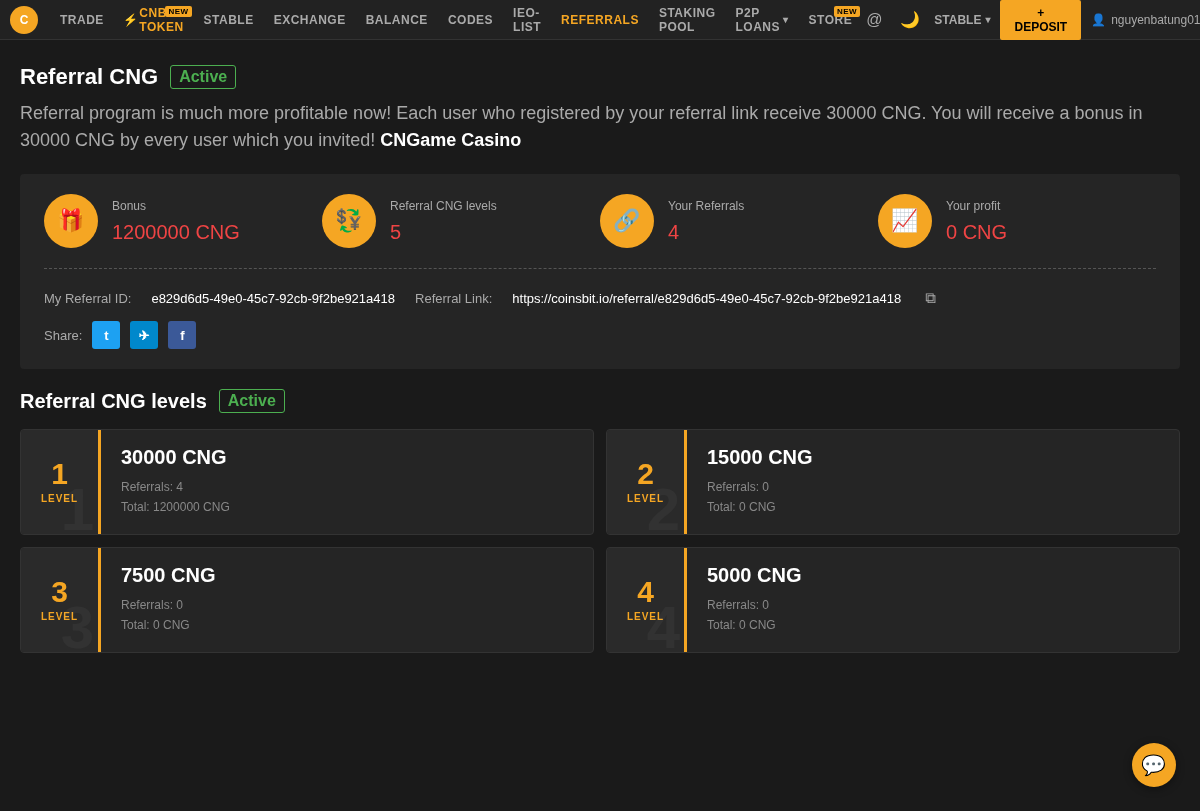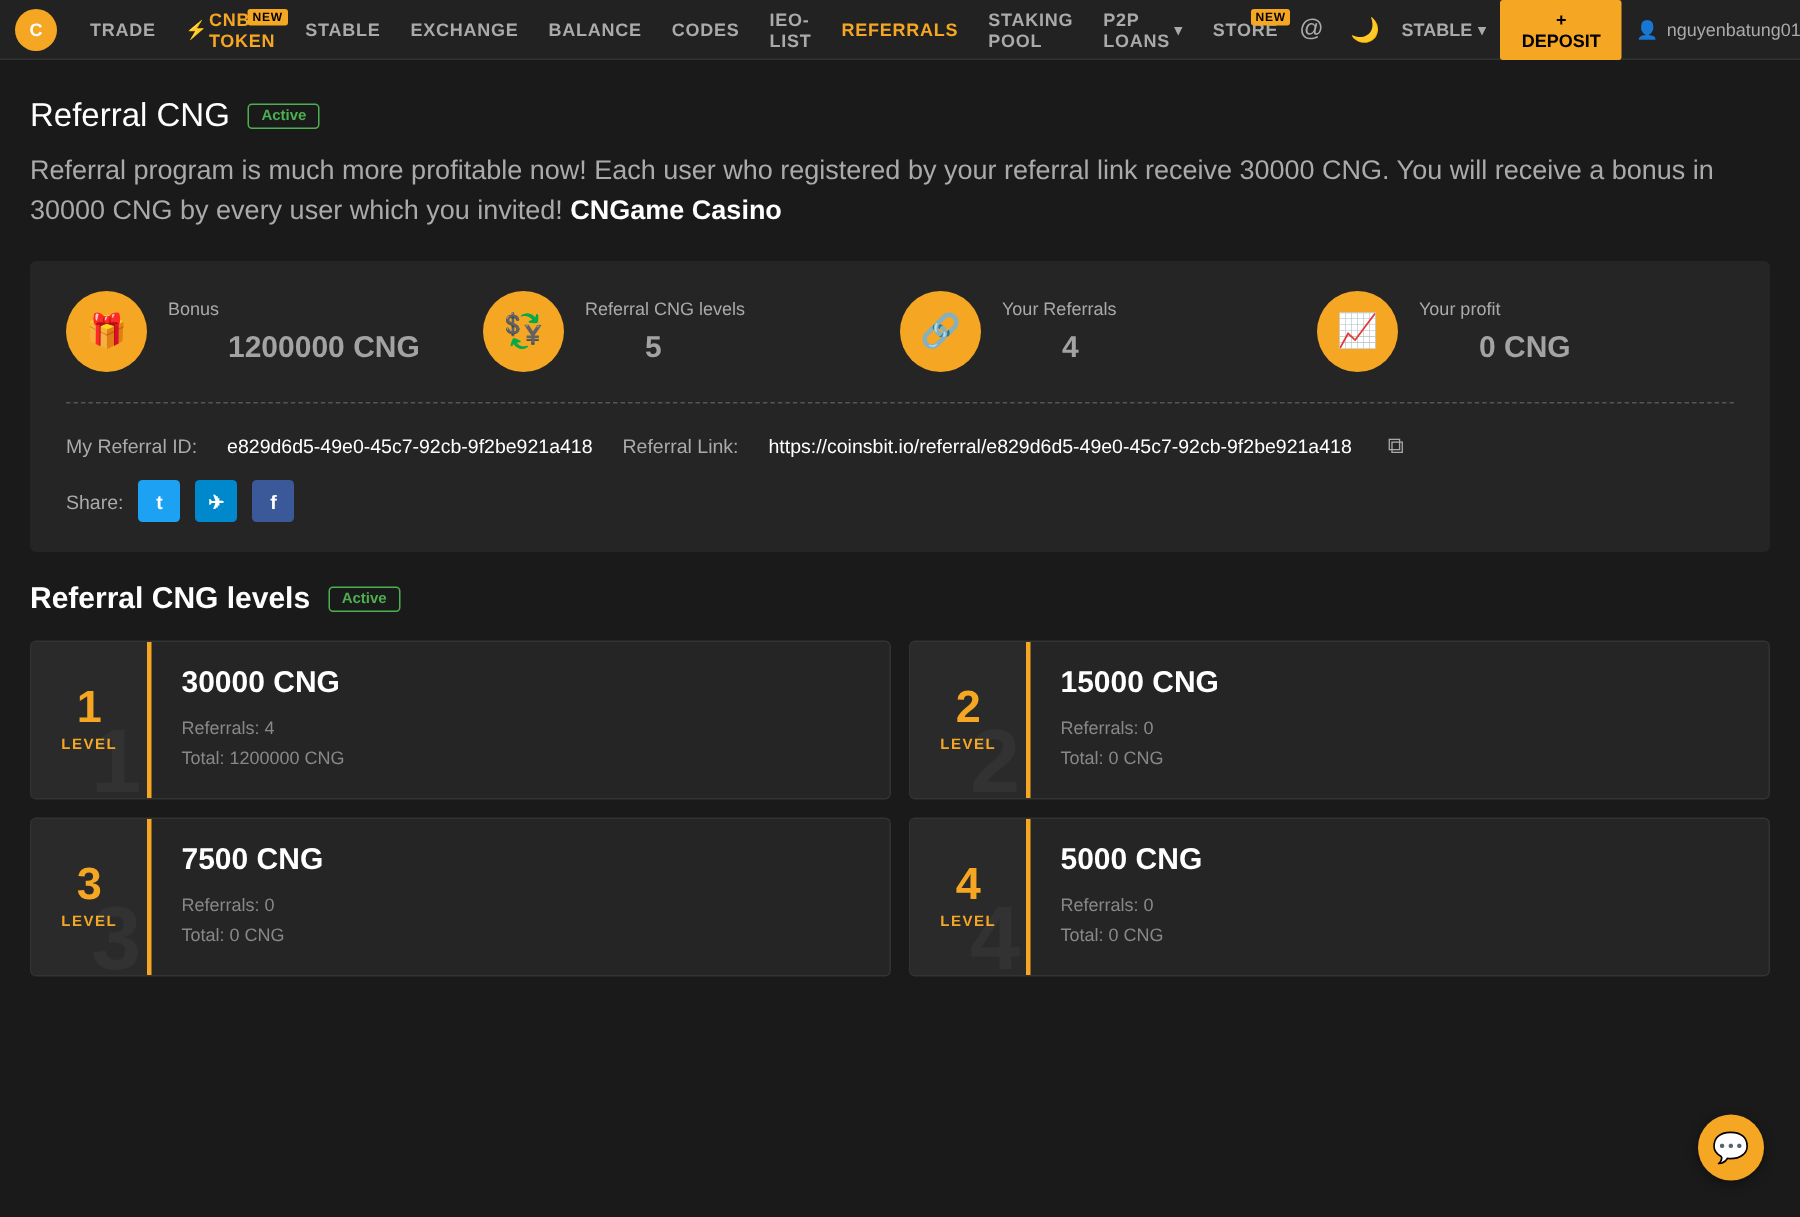--- a/index.html
+++ b/index.html
@@ -120,27 +120,27 @@
     
     .page-header {
       display: flex;
       align-items: center;
       gap: 12px;
       margin-bottom: 10px;
     }
     .page-title {
       color: #fff;
       font-size: 22px;
-      font-weight: normal;
+      font-weight: bold;
     }
     .active-badge {
       border: 1.5px solid #4caf50;
       color: #4caf50;
       padding: 2px 8px;
-      font-size: 10px;
+      font-size: 16px;
       font-weight: bold;
       border-radius: 3px;
     }
 
     .page-description {
       color: #aaa;
       font-size: 18px;
       line-height: 1.5;
       margin-bottom: 20px;
     }
@@ -179,24 +179,23 @@
       font-size: 22px;
       flex-shrink: 0;
     }
     .stat-content {}
     .stat-label {
       color: #aaa;
       font-size: 12px;
       margin-bottom: 8px;
     }
     .stat-value {
-      color: #a3a3a3;
+      color: #ef4444;
       font-size: 20px;
-      font-weight: bold;
-      margin-left: 40px;
+      font-weight: normal;
     }
 
     
     .referral-id-row {
       display: flex;
       align-items: center;
       gap: 20px;
       flex-wrap: wrap;
       margin-bottom: 14px;
     }

